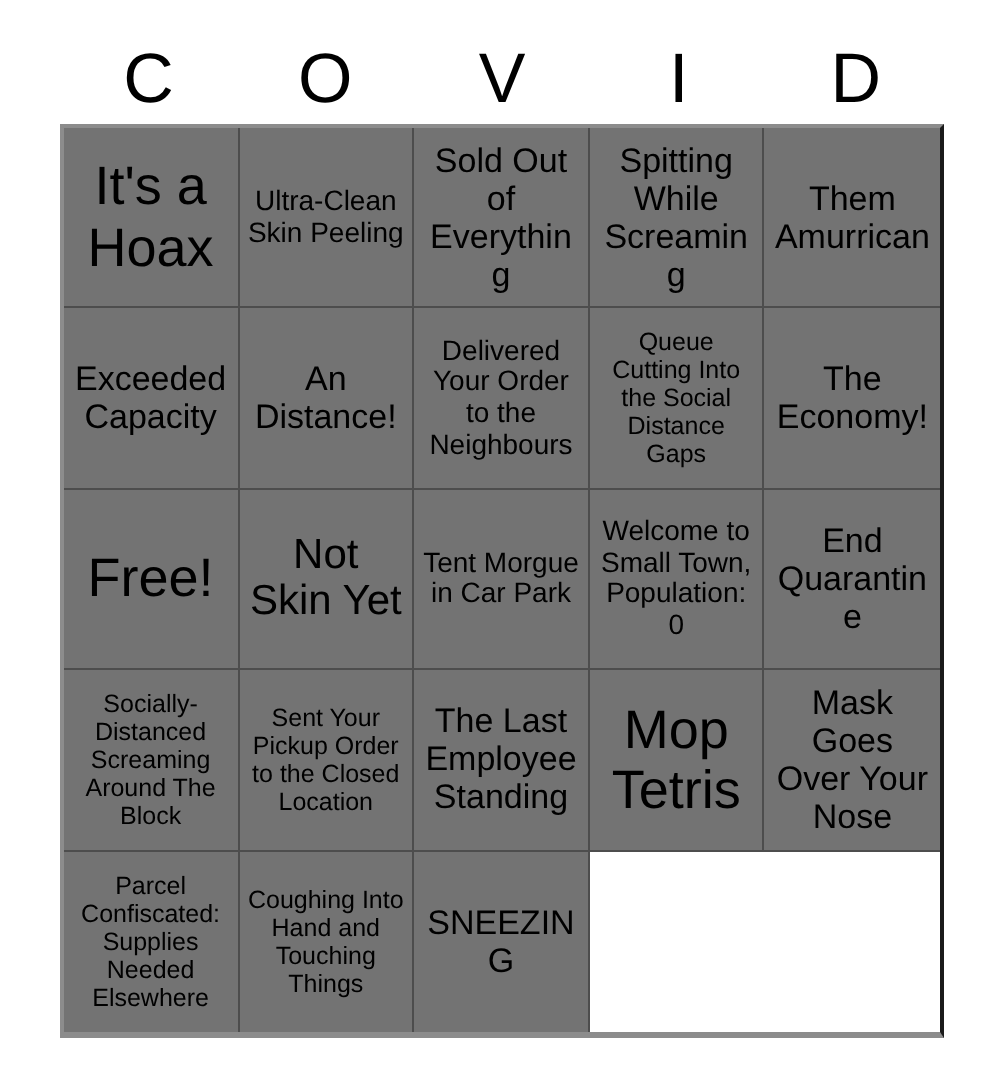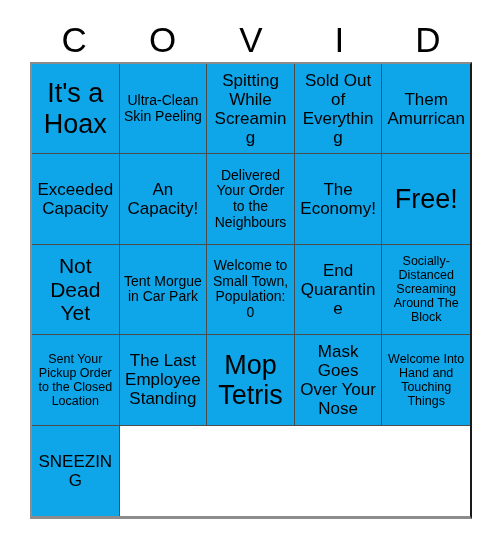--- a/index.html
+++ b/index.html
@@ -65,21 +65,21 @@
   .bingo-cell {
     box-sizing: border-box;
     border-right: 1px solid #4d4d4d;
     border-bottom: 1px solid #4d4d4d;
     display: flex;
     align-items: center;
     justify-content: center;
     text-align: center;
     padding: 6px 4px;
     overflow: hidden;
-    background: #0ea5e9;
+    background: #737373;
   }
   .bingo-cell:nth-child(5n) {
     border-right: none;
   }
   .bingo-cell:nth-child(n+21) {
     border-bottom: none;
   }
   .cell-text {
     display: block;
     width: 100%;
@@ -108,47 +108,50 @@
   </div>
 
   <div id="bingo-grid">
     <div class="bingo-cell">
         <span class="cell-text size-xl">It's a Hoax</span>
       </div>
     <div class="bingo-cell">
         <span class="cell-text size-sm">Ultra-Clean Skin Peeling</span>
       </div>
     <div class="bingo-cell">
-        <span class="cell-text size-md">Spitting While Screaming</span>
+        <span class="cell-text size-md">Sold Out of Everything</span>
       </div>
 
     <div class="bingo-cell">
-        <span class="cell-text size-md">Sold Out of Everything</span>
+        <span class="cell-text size-md">Spitting While Screaming</span>
       </div>
     <div class="bingo-cell">
         <span class="cell-text size-md">Them Amurrican</span>
       </div>
     <div class="bingo-cell">
         <span class="cell-text size-md">Exceeded Capacity</span>
       </div>
     <div class="bingo-cell">
-        <span class="cell-text size-md">An Capacity!</span>
+        <span class="cell-text size-md">An Distance!</span>
       </div>
     <div class="bingo-cell">
         <span class="cell-text size-sm">Delivered Your Order to the Neighbours</span>
       </div>
 
+    <div class="bingo-cell">
+        <span class="cell-text size-xs">Queue Cutting Into the Social Distance Gaps</span>
+      </div>
     <div class="bingo-cell">
         <span class="cell-text size-md">The Economy!</span>
       </div>
     <div class="bingo-cell">
         <span class="cell-text size-xl">Free!</span>
       </div>
     <div class="bingo-cell">
-        <span class="cell-text size-lg">Not Dead Yet</span>
+        <span class="cell-text size-lg">Not Skin Yet</span>
       </div>
     <div class="bingo-cell">
         <span class="cell-text size-sm">Tent Morgue in Car Park</span>
       </div>
 
     <div class="bingo-cell">
         <span class="cell-text size-sm">Welcome to Small Town, Population: 0</span>
       </div>
     <div class="bingo-cell">
         <span class="cell-text size-md">End Quarantine</span>
@@ -163,20 +166,23 @@
         <span class="cell-text size-md">The Last Employee Standing</span>
       </div>
 
     <div class="bingo-cell">
         <span class="cell-text size-xl">Mop Tetris</span>
       </div>
     <div class="bingo-cell">
         <span class="cell-text size-md">Mask Goes Over Your Nose</span>
       </div>
     <div class="bingo-cell">
-        <span class="cell-text size-xs">Welcome Into Hand and Touching Things</span>
+        <span class="cell-text size-xs">Parcel Confiscated: Supplies Needed Elsewhere</span>
+      </div>
+    <div class="bingo-cell">
+        <span class="cell-text size-xs">Coughing Into Hand and Touching Things</span>
       </div>
     <div class="bingo-cell">
         <span class="cell-text size-md">SNEEZING</span>
       </div>
   </div>
 
 </div>
 
 </body></html>

